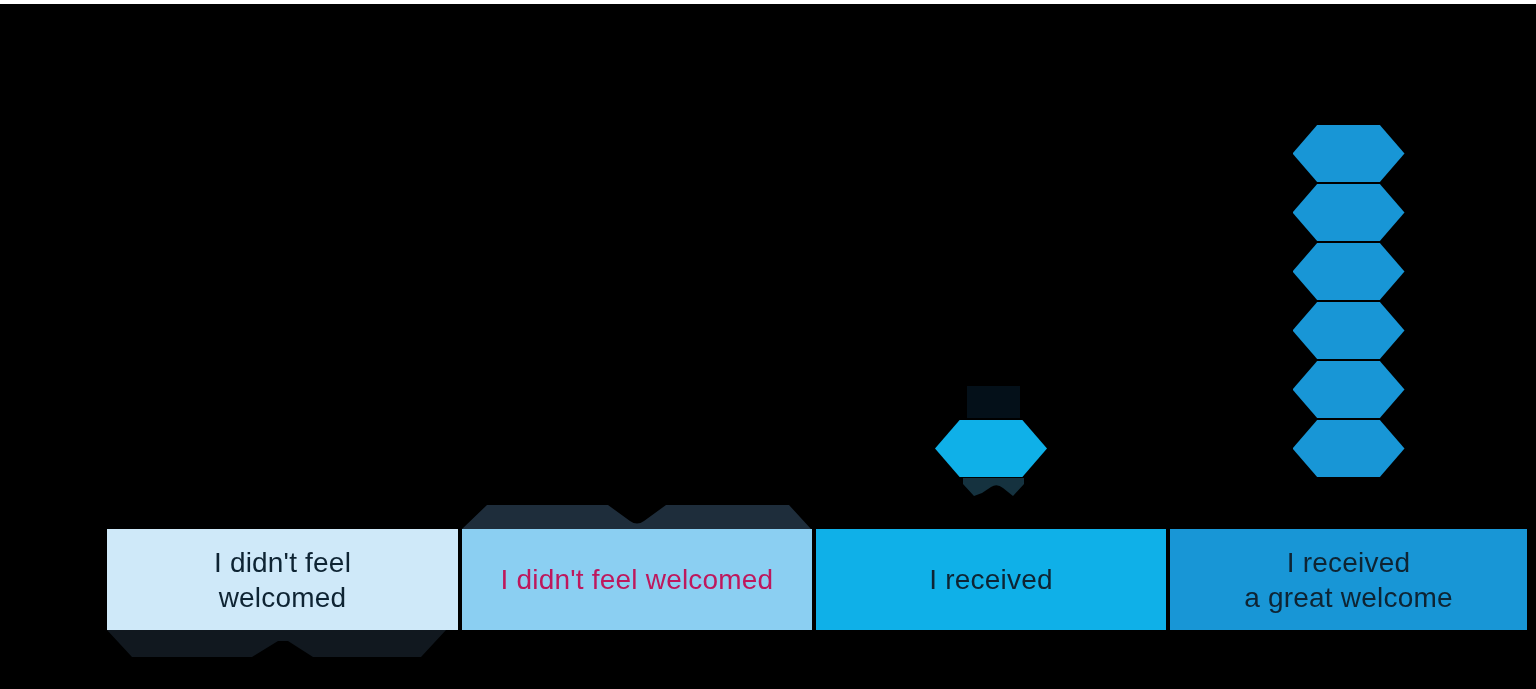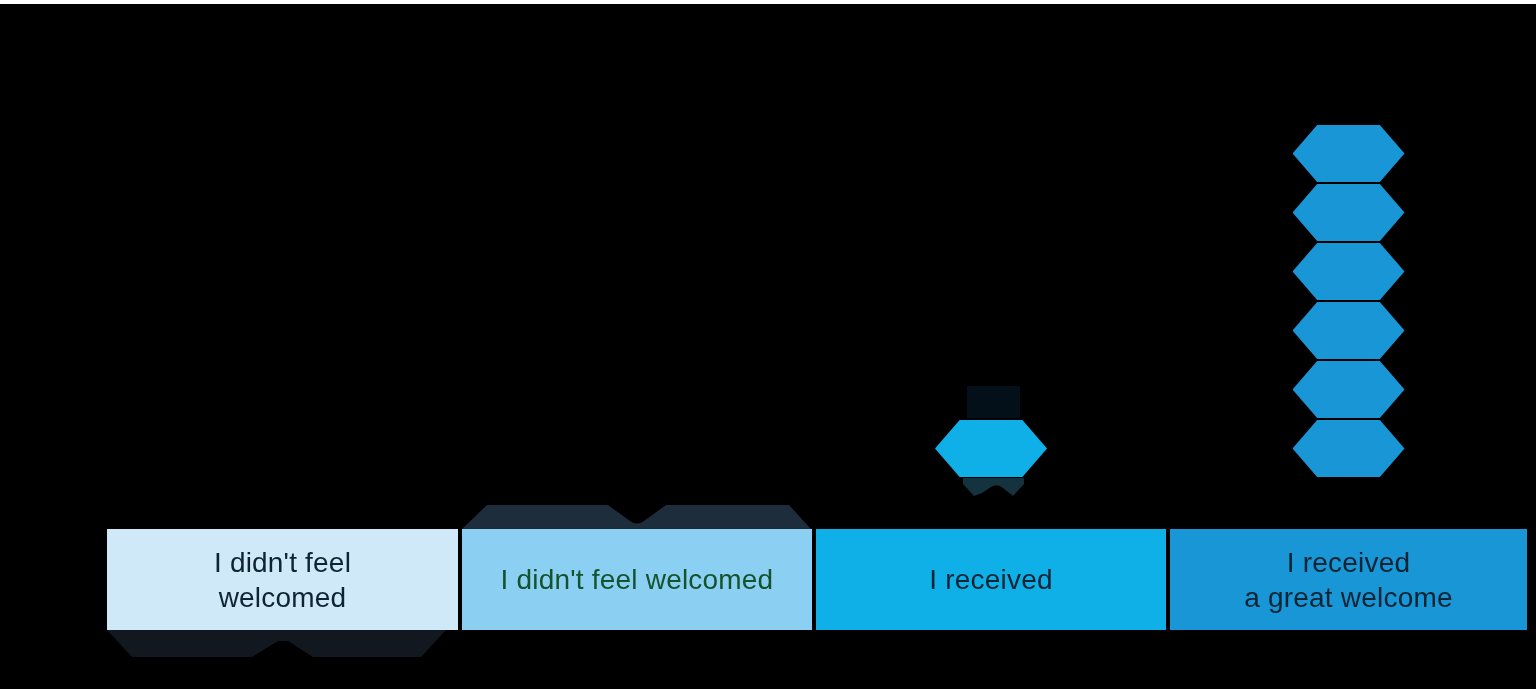--- a/index.html
+++ b/index.html
@@ -54,21 +54,21 @@
       <div class="hex" style="left: 1292.5px; top: 302px; background: rgb(24, 150, 214);"></div>
       <div class="hex" style="left: 1292.5px; top: 243px; background: rgb(24, 150, 214);"></div>
       <div class="hex" style="left: 1292.5px; top: 184px; background: rgb(24, 150, 214);"></div>
       <div class="hex" style="left: 1292.5px; top: 125px; background: rgb(24, 150, 214);"></div>
     </div>
 
   <div class="bar bar1" style="background: rgb(207, 233, 249); color: rgb(14, 36, 51);">
     <div>I didn't feel</div>
     <div>welcomed</div>
   </div>
-  <div class="bar bar2" style="background: rgb(139, 207, 242); color: #14532d;">
+  <div class="bar bar2" style="background: rgb(139, 207, 242); color: #be185d;">
     <div>I didn't feel welcomed</div>
   </div>
   <div class="bar bar3" style="background: rgb(15, 176, 232); color: rgb(14, 36, 51);">
     <div>I received</div>
   </div>
   <div class="bar bar4" style="background: rgb(24, 150, 214); color: rgb(14, 36, 51);">
     <div>I received</div>
     <div>a great welcome</div>
   </div>
 

